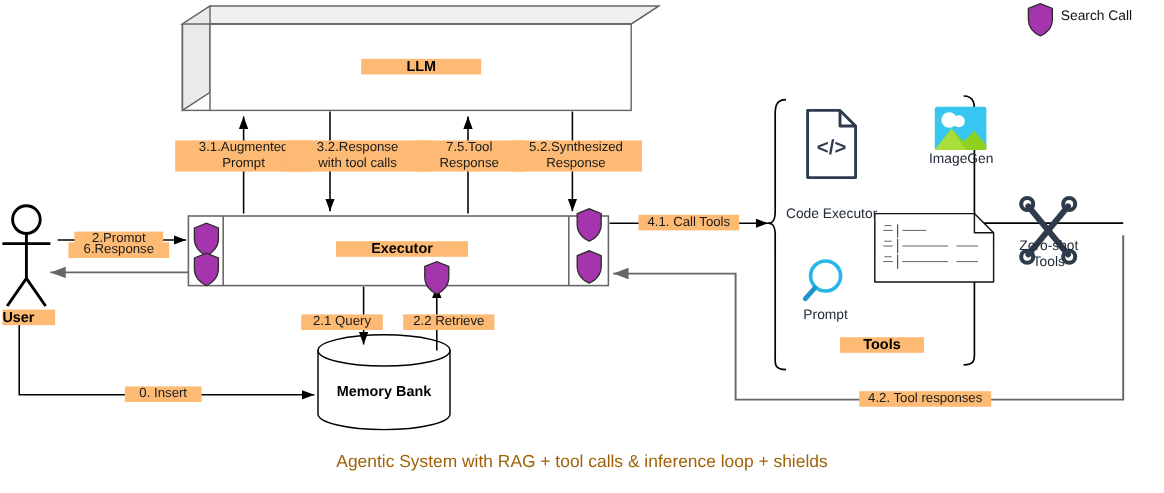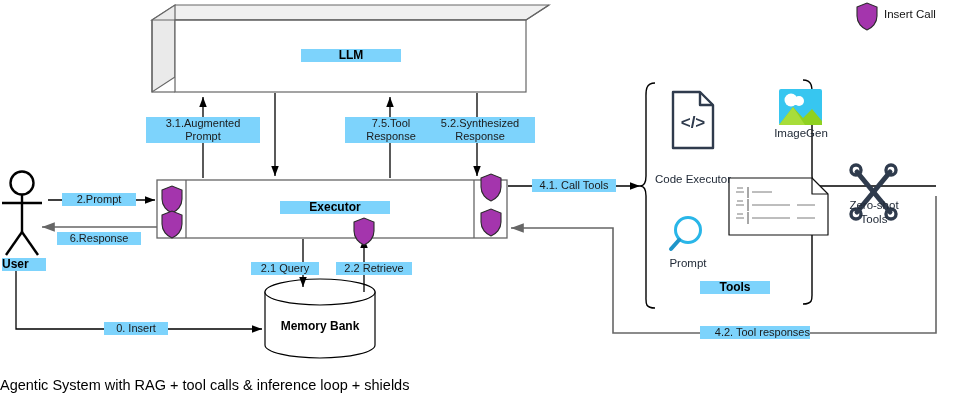--- a/index.html
+++ b/index.html
@@ -19,39 +19,40 @@
     background: #ffffff;
   }
   .abs { position: absolute; }
   .lbl {
     position: absolute;
     font-size: 11px;
     line-height: 13px;
     color: #1a1a1a;
     text-align: center;
     white-space: pre-line;
-    background: #7dd3fc;
+    background: #fdba74;
   }
   .node-title {
     font-weight: bold;
     font-size: 12px;
     color: #000000;
   }
   .tool-name {
     position: absolute;
     font-size: 11.5px;
     line-height: 13.5px;
     text-align: center;
     color: #222b38;
     white-space: pre-line;
   }
   .caption {
     position: absolute;
     font-size: 14.5px;
-    color: #000000;
+    color: #a16207;
+    text-align: center;
     width: 100%;
     left: 0;
   }
   .legend-text {
     position: absolute;
     font-size: 11.5px;
     color: #111111;
   }
   svg { overflow: visible; }
 </style>
@@ -228,48 +229,50 @@
 
   <div class="lbl node-title" style="left:270px; top:320px; width:100px; background:transparent;">Memory Bank</div>
 
   <div class="lbl node-title" style="left:2px; top:258px; width:44px; text-align:left;">User</div>
 
   <div class="lbl node-title" style="left:700px; top:281px; width:70px;">Tools</div>
 
   <div class="lbl" style="left:146px; top:117px; width:114px;">3.1.Augmented
 Prompt</div>
 
+  <div class="lbl" style="left:238px; top:117px; width:120px;">3.2.Response
+with tool calls</div>
 
   <div class="lbl" style="left:345px; top:117px; width:92px;">7.5.Tool
 Response</div>
 
   <div class="lbl" style="left:425px; top:117px; width:110px;">5.2.Synthesized
 Response</div>
 
   <div class="lbl" style="left:62px; top:193px; width:74px;">2.Prompt</div>
 
-  <div class="lbl" style="left:57px; top:232px; width:84px;">6.Response</div>
+  <div class="lbl" style="left:57px; top:202px; width:84px;">6.Response</div>
 
   <div class="lbl" style="left:104px; top:322px; width:64px;">0. Insert</div>
 
   <div class="lbl" style="left:251px; top:262px; width:68px;">2.1 Query</div>
 
   <div class="lbl" style="left:336px; top:262px; width:76px;">2.2 Retrieve</div>
 
   <div class="lbl" style="left:532px; top:179px; width:84px;">4.1. Call Tools</div>
 
-  <div class="lbl" style="left:700px; top:326px; width:110px;text-align:right;">4.2. Tool responses</div>
+  <div class="lbl" style="left:716px; top:326px; width:110px;">4.2. Tool responses</div>
 
   <div class="tool-name" style="left:648px; top:145px; width:90px;margin-top:28px;">Code Executor</div>
 
   <div class="tool-name" style="left:766px; top:127px; width:70px;">ImageGen</div>
 
   <div class="tool-name" style="left:657px; top:257px; width:62px;">Prompt</div>
 
 
   <div class="tool-name" style="left:840px; top:199px; width:68px;">Zero-shot
 Tools</div>
 
-  <div class="legend-text" style="left:884px; top:8px;">Insert Call</div>
+  <div class="legend-text" style="left:884px; top:8px;">Search Call</div>
 
   <div class="caption" style="top:377px;">Agentic System with RAG + tool calls &amp; inference loop + shields</div>
 
 </div>
 
 </body></html>

